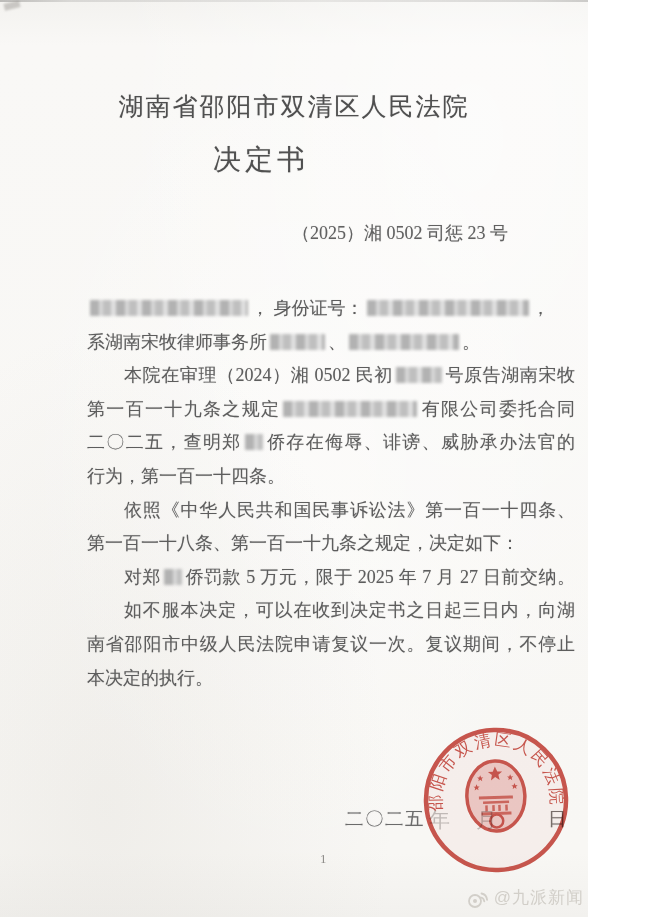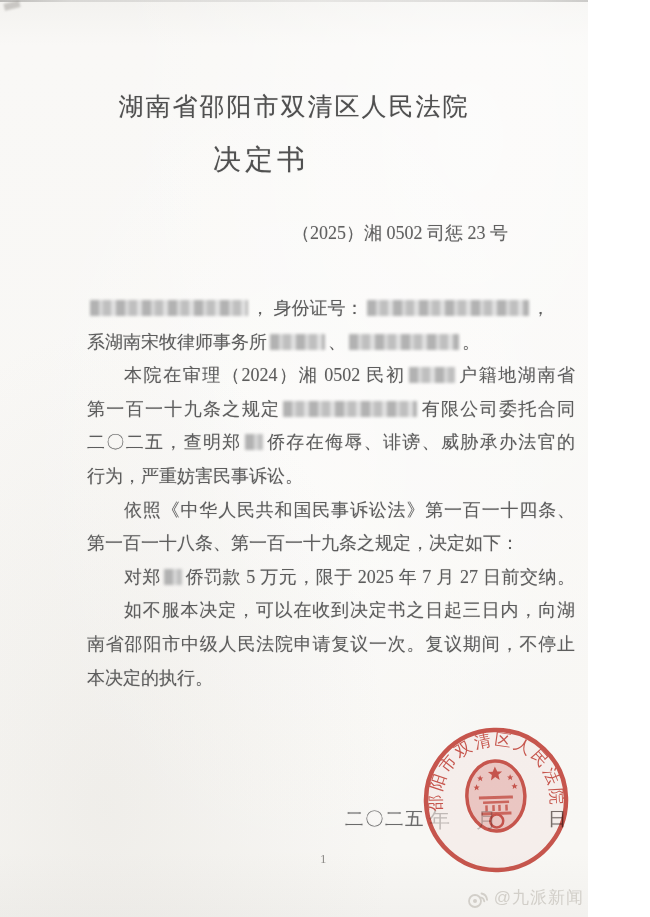--- a/index.html
+++ b/index.html
@@ -57,24 +57,24 @@
   <div class="top-edge"></div>
   <div class="corner-smudge"></div>
 
   <div class="court-title">湖南省邵阳市双清区人民法院</div>
   <div class="doc-title">决定书</div>
   <div class="case-number">（2025）湘 0502 司惩 23 号</div>
 
   <div class="body-lines">
       <div class="line"><span class="redact" style="width: 158px;"></span><span class="seg">， 身份证号：</span><span class="redact" style="width: 162px;"></span><span class="seg">，</span></div>
       <div class="line"><span class="seg">系湖南宋牧律师事务所</span><span class="redact" style="width: 55px;"></span><span class="seg">、</span><span class="redact" style="width: 110px;"></span><span class="seg">。</span></div>
-      <div class="line indent just"><span class="seg">本院在审理（2024）湘 0502 民初</span><span class="redact" style="width: 46px;"></span><span class="seg">户籍地湖南省</span></div>
+      <div class="line indent just"><span class="seg">本院在审理（2024）湘 0502 民初</span><span class="redact" style="width: 46px;"></span><span class="seg">号原告湖南宋牧</span></div>
       <div class="line just"><span class="seg">第一百一十九条之规定</span><span class="redact" style="width: 134px;"></span><span class="seg">有限公司委托合同</span></div>
       <div class="line just"><span class="seg">二〇二五，查明郑</span><span class="redact" style="width: 18px;"></span><span class="seg">侨存在侮辱、诽谤、威胁承办法官的</span></div>
-      <div class="line"><span class="seg">行为，严重妨害民事诉讼。</span></div>
+      <div class="line"><span class="seg">行为，第一百一十四条。</span></div>
       <div class="line indent just"><span class="seg">依照《中华人民共和国民事诉讼法》第一百一十四条、</span></div>
       <div class="line"><span class="seg">第一百一十八条、第一百一十九条之规定，决定如下：</span></div>
       <div class="line indent just"><span class="seg">对郑</span><span class="redact" style="width: 18px;"></span><span class="seg">侨罚款 5 万元，限于 2025 年 7 月 27 日前交纳。</span></div>
       <div class="line indent just"><span class="seg">如不服本决定，可以在收到决定书之日起三日内，向湖</span></div>
       <div class="line just"><span class="seg">南省邵阳市中级人民法院申请复议一次。复议期间，不停止</span></div>
       <div class="line"><span class="seg">本决定的执行。</span></div>
     </div>
 
   <div class="date-year">二〇二五</div>
   <div class="date-obscured">年月</div>

